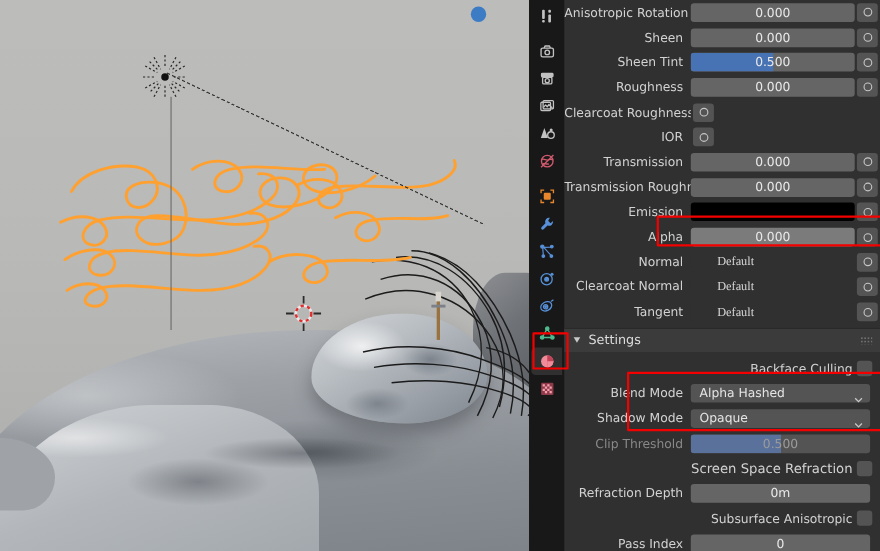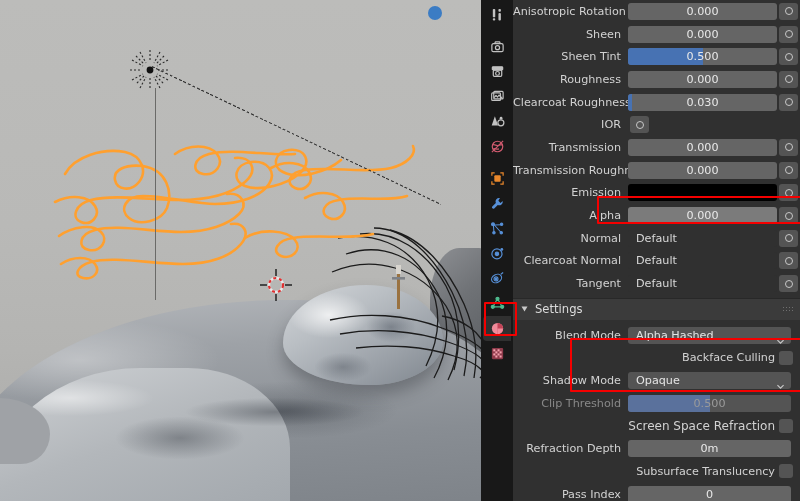--- a/index.html
+++ b/index.html
@@ -86,21 +86,21 @@
   .lbl{flex:0 0 108px;text-align:right;padding-right:7px;color:#d2d2d2;
        font-size:11.2px;white-space:nowrap;overflow:hidden;}
   .lbl.dim{color:#888;}
   .field{position:relative;flex:1 1 auto;height:17px;border-radius:3px;
          background:#656565;overflow:hidden;display:flex;align-items:center;
          justify-content:center;}
   .field .val{position:relative;z-index:2;font-size:11.2px;color:#e8e8e8;}
   .field .fill{position:absolute;left:0;top:0;bottom:0;background:#4772b3;z-index:1;}
   .field.hot{background:#7b7b7b;}
   .field.black{background:#000;}
-  .field.left .val{position:absolute;left:8px;}
+  .field.left .val{position:absolute;left:24px;font-family:Liberation Serif, serif;}
   .field.left{justify-content:flex-start;}
   .field.disabled{background:#545454;}
   .field.disabled .val{color:#9a9a9a;}
   .field.disabled .fill{background:#5a719c;}
   .dropd{position:relative;flex:1 1 auto;height:17px;border-radius:3px;
          background:#545454;display:flex;align-items:center;}
   .dropd .dval{font-size:11.2px;color:#e4e4e4;padding-left:8px;}
   .dropd .chev{position:absolute;right:6px;top:4px;}
   .anim{flex:0 0 19px;height:17px;margin-left:2px;border-radius:3px;background:#545454;
         display:flex;align-items:center;justify-content:center;}
@@ -415,24 +415,20 @@
       <div class="field">
         <span class="val">0.000</span>
       </div>
       <div class="anim">
           <div class="ring"></div>
         </div>
     </div>
 
     <div class="row">
       <div class="lbl">Clearcoat Roughness</div>
-      <div class="field">
-        <div class="fill" style="width:3%"></div>
-        <span class="val">0.030</span>
-      </div>
       <div class="anim">
           <div class="ring"></div>
         </div>
     </div>
 
     <div class="row">
       <div class="lbl">IOR</div>
       <div class="anim">
           <div class="ring"></div>
         </div>
@@ -508,40 +504,40 @@
         </div>
     </div>
 
     <div class="panelhdr">
       <div class="tri"></div>
       <div class="ptitle">Settings</div>
       <div class="grip"></div>
     </div>
 
     <div style="height:4px"></div>
+
+    <div class="row">
+      <div class="spacer"></div>
+      <div style="font-size:11.2px;color:#d2d2d2;">Backface Culling</div>
+      <div class="chk"></div>
+    </div>
 
     <div class="row">
       <div class="lbl">Blend Mode</div>
       <div class="dropd" style="margin-right:7px">
         <span class="dval">Alpha Hashed</span>
         <span class="chev">
           <svg width="9" height="9" viewBox="0 0 10 10" fill="none" stroke="#c9c9c9" stroke-width="1.3">
             <path d="M1.6 3.4 L5 6.8 L8.4 3.4"></path>
           </svg>
         </span>
       </div>
     </div>
 
     <div class="row">
-      <div class="spacer"></div>
-      <div style="font-size:11.2px;color:#d2d2d2;">Backface Culling</div>
-      <div class="chk"></div>
-    </div>
-
-    <div class="row">
       <div class="lbl">Shadow Mode</div>
       <div class="dropd" style="margin-right:7px">
         <span class="dval">Opaque</span>
         <span class="chev">
           <svg width="9" height="9" viewBox="0 0 10 10" fill="none" stroke="#c9c9c9" stroke-width="1.3">
             <path d="M1.6 3.4 L5 6.8 L8.4 3.4"></path>
           </svg>
         </span>
       </div>
     </div>
@@ -562,21 +558,21 @@
 
     <div class="row">
       <div class="lbl">Refraction Depth</div>
       <div class="field" style="margin-right:7px">
         <span class="val">0m</span>
       </div>
     </div>
 
     <div class="row">
       <div class="spacer"></div>
-      <div style="font-size:11.2px;color:#d2d2d2;">Subsurface Translucency</div>
+      <div style="font-size:11.2px;color:#d2d2d2;">Subsurface Anisotropic</div>
       <div class="chk"></div>
     </div>
 
     <div class="row">
       <div class="lbl">Pass Index</div>
       <div class="field" style="margin-right:7px">
         <span class="val">0</span>
       </div>
     </div>
   </div>

